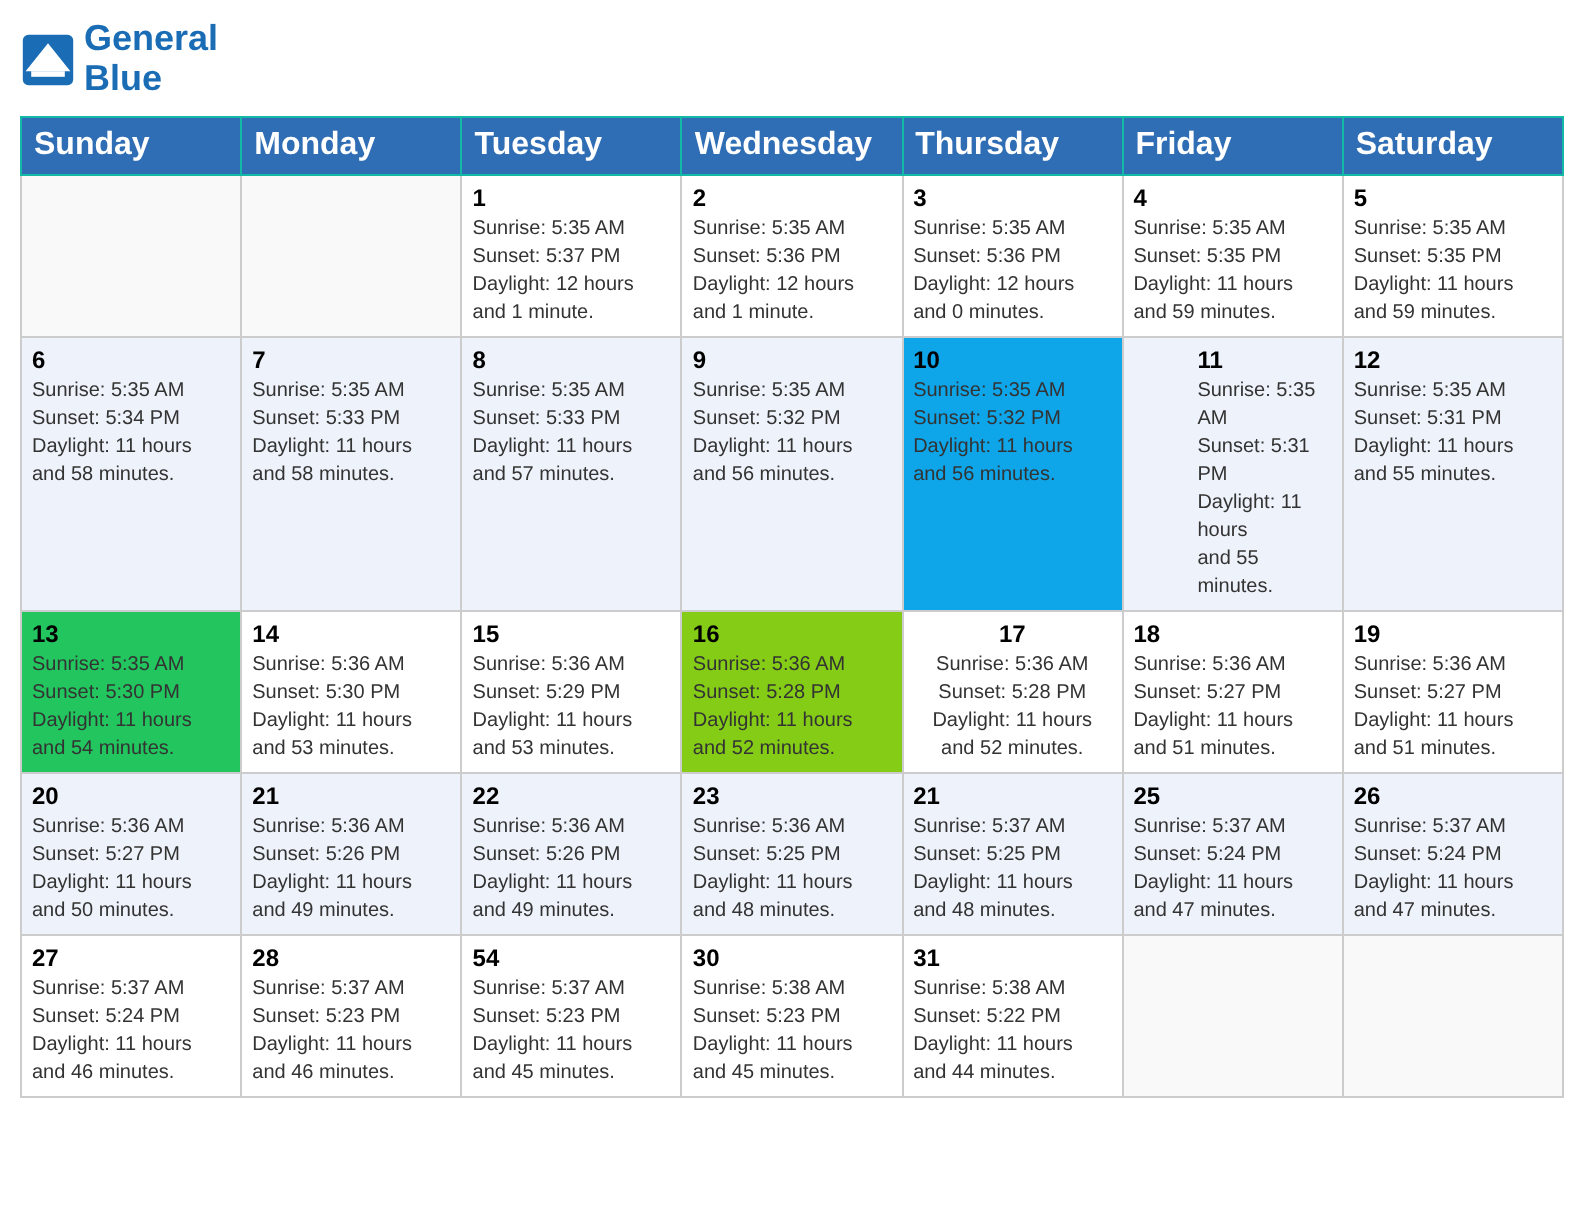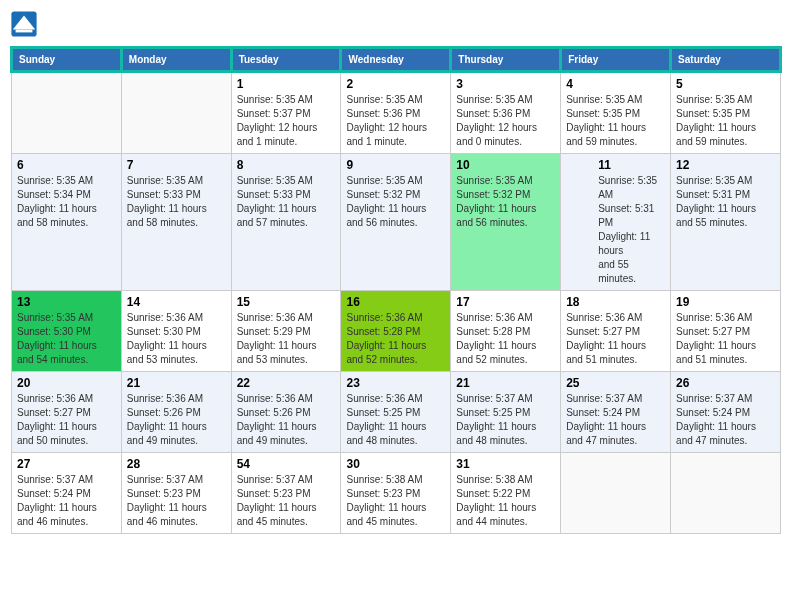--- a/index.html
+++ b/index.html
@@ -49,22 +49,22 @@
     .calendar {
       width: 100%;
       border-collapse: collapse;
       font-size: 11px;
     }
     .calendar th {
       background-color: #2f6db5;
       color: #fff;
       text-align: left;
       padding: 5px 6px;
-      font-size: 10px;
-      border: 3px solid #14b8a6;
+      font-size: 16px;
+      border: 1px solid #14b8a6;
     }
     .calendar td {
       border: 1px solid #ccc;
       vertical-align: top;
       padding: 4px 5px;
       width: 110px;
       min-height: 70px;
       height: 80px;
     }
     .calendar tr:nth-child(even) td {
@@ -91,20 +91,24 @@
 </head>
 <body>
 
 <div class="header">
   <div class="logo">
     <svg class="logo-icon" viewBox="0 0 40 40">
       <rect x="2" y="2" width="36" height="36" rx="4" fill="#1a6db5"></rect>
       <polygon points="20,8 36,28 4,28" fill="white"></polygon>
       <rect x="8" y="28" width="24" height="4" fill="white"></rect>
     </svg>
+    <div class="logo-text">
+      <div><span>General</span></div>
+      <div style="color:#1a6db5;">Blue</div>
+    </div>
   </div>
   <div class="title-block">
     <div class="month-title"></div>
     <div class="location"></div>
   </div>
 </div>
 
 <table class="calendar">
   <thead>
     <tr id="calendar-header">
@@ -152,21 +156,21 @@
           <div class="day-info">Sunrise: 5:35 AM<br>Sunset: 5:33 PM<br>Daylight: 11 hours<br>and 58 minutes.</div>
         </td>
         <td style="background-color: rgb(238, 242, 250);">
           <span class="day-num">8</span>
           <div class="day-info">Sunrise: 5:35 AM<br>Sunset: 5:33 PM<br>Daylight: 11 hours<br>and 57 minutes.</div>
         </td>
         <td style="background-color: rgb(238, 242, 250);">
           <span class="day-num">9</span>
           <div class="day-info">Sunrise: 5:35 AM<br>Sunset: 5:32 PM<br>Daylight: 11 hours<br>and 56 minutes.</div>
         </td>
-        <td style="background-color: #86efac; margin-top: 44px;">
+        <td style="background-color: #0ea5e9; margin-top: 44px;">
           <span class="day-num">10</span>
           <div class="day-info">Sunrise: 5:35 AM<br>Sunset: 5:32 PM<br>Daylight: 11 hours<br>and 56 minutes.</div>
         </td>
         <td style="background-color: rgb(238, 242, 250); padding-left: 37px;">
           <span class="day-num">11</span>
           <div class="day-info">Sunrise: 5:35 AM<br>Sunset: 5:31 PM<br>Daylight: 11 hours<br>and 55 minutes.</div>
         </td>
         <td style="background-color: rgb(238, 242, 250);">
           <span class="day-num">12</span>
           <div class="day-info">Sunrise: 5:35 AM<br>Sunset: 5:31 PM<br>Daylight: 11 hours<br>and 55 minutes.</div>
@@ -182,21 +186,21 @@
           <div class="day-info">Sunrise: 5:36 AM<br>Sunset: 5:30 PM<br>Daylight: 11 hours<br>and 53 minutes.</div>
         </td>
         <td style="background-color: rgb(255, 255, 255);">
           <span class="day-num">15</span>
           <div class="day-info">Sunrise: 5:36 AM<br>Sunset: 5:29 PM<br>Daylight: 11 hours<br>and 53 minutes.</div>
         </td>
         <td style="background-color: #84cc16;">
           <span class="day-num">16</span>
           <div class="day-info">Sunrise: 5:36 AM<br>Sunset: 5:28 PM<br>Daylight: 11 hours<br>and 52 minutes.</div>
         </td>
-        <td style="background-color: rgb(255, 255, 255);">
+        <td style="background-color: rgb(255, 255, 255); text-align: center;">
           <span class="day-num">17</span>
           <div class="day-info">Sunrise: 5:36 AM<br>Sunset: 5:28 PM<br>Daylight: 11 hours<br>and 52 minutes.</div>
         </td>
         <td style="background-color: rgb(255, 255, 255);">
           <span class="day-num">18</span>
           <div class="day-info">Sunrise: 5:36 AM<br>Sunset: 5:27 PM<br>Daylight: 11 hours<br>and 51 minutes.</div>
         </td>
         <td style="background-color: rgb(255, 255, 255);">
           <span class="day-num">19</span>
           <div class="day-info">Sunrise: 5:36 AM<br>Sunset: 5:27 PM<br>Daylight: 11 hours<br>and 51 minutes.</div>

